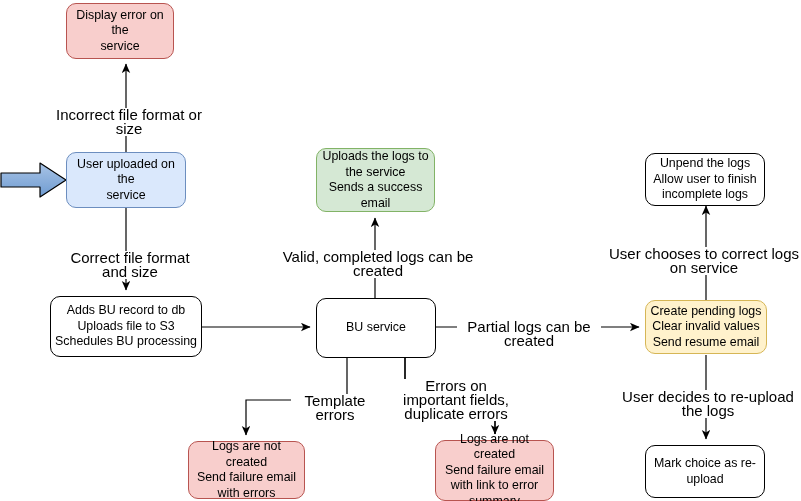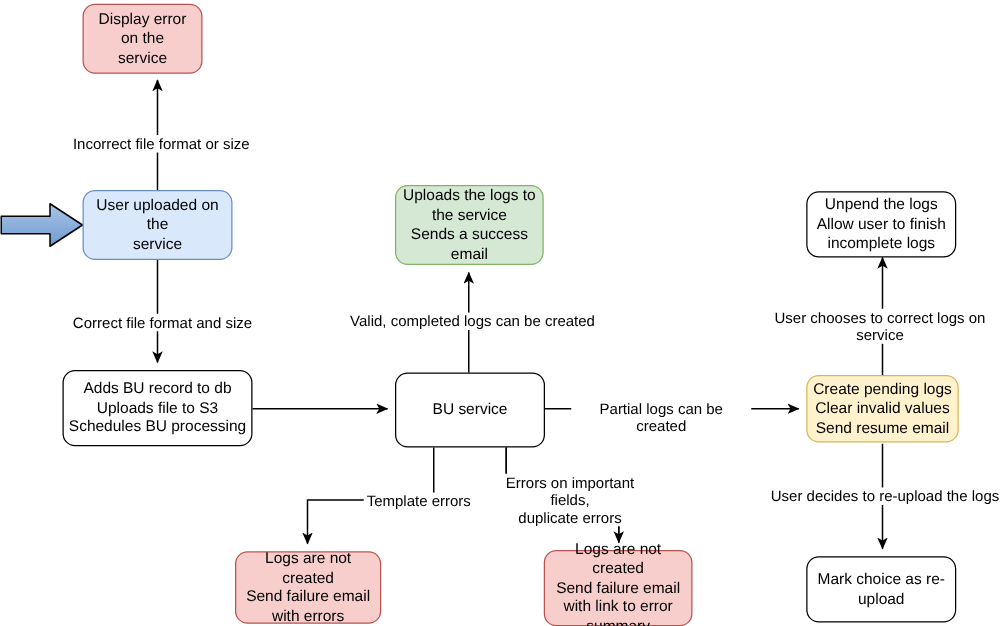--- a/index.html
+++ b/index.html
@@ -31,21 +31,21 @@
     padding: 2px 4px;
   }
   .node.white { background: #ffffff; }
   .node.pink  { background: #f8cecc; border-color: #b85450; }
   .node.blue  { background: #dae8fc; border-color: #6c8ebf; }
   .node.green { background: #d5e8d4; border-color: #82b366; }
   .node.yellow{ background: #fff2cc; border-color: #d6b656; }
 
   .edge-label {
     position: absolute;
-    font-size: 12px;
+    font-size: 15px;
     line-height: 14px;
     color: #000000;
     white-space: pre-line;
     text-align: center;
     background: #ffffff;
     padding: 0 2px;
   }
   #edges {
     position: absolute;
     left: 0;
@@ -97,21 +97,21 @@
 
       <path d="M405,358 L405,382 M495,409 L495,434"></path>
       <path d="M405,358 L405,409 L495,409 L495,434" marker-end="url(#ah)"></path>
     </g>
   </svg>
 
   <svg id="arrow-in" viewBox="0 0 70 40">
     <path d="M1,13 L40,13 L40,3 L66,20 L40,37 L40,27 L1,27 z" fill="url(#bluegrad)" stroke="#000000" stroke-width="1.2" stroke-linejoin="round"></path>
   </svg>
 
-  <div class="node pink" style="left:66px; top:3px; width:96px; height:56px;">Display error on the
+  <div class="node pink" style="left:66px; top:3px; width:108px; height:56px;">Display error on the
 service</div>
 
   <div class="node blue" style="left:66px; top:152px; width:120px; height:56px;">User uploaded on the
 service</div>
 
   <div class="node white" style="left:50px; top:296px; width:152px; height:61px;">Adds BU record to db
 Uploads file to S3
 Schedules BU processing</div>
 
   <div class="node green" style="left:316px; top:148px; width:119px; height:64px;">Uploads the logs to

